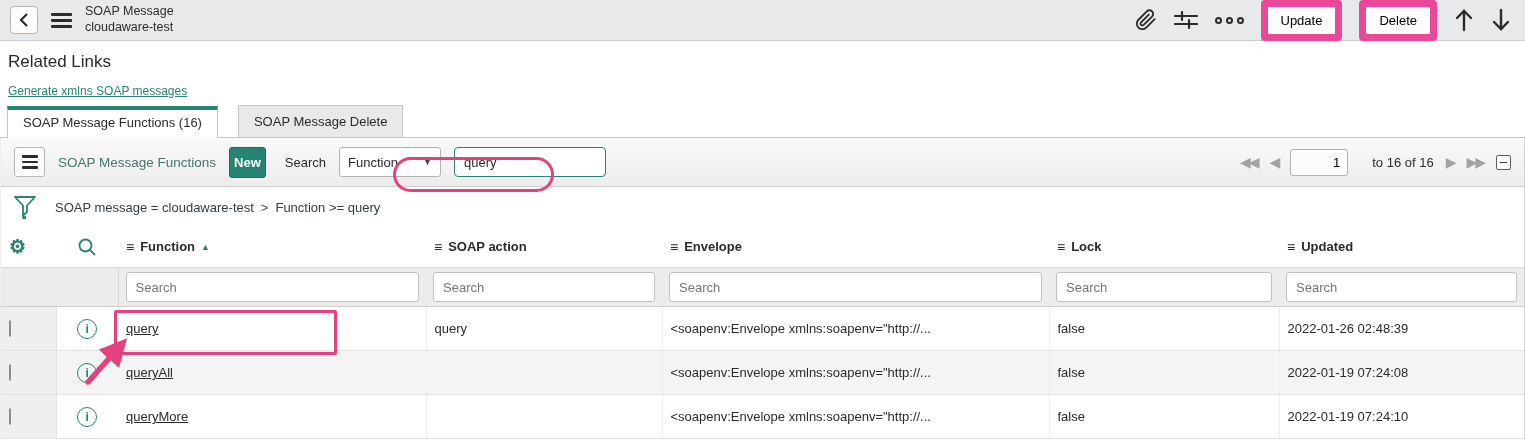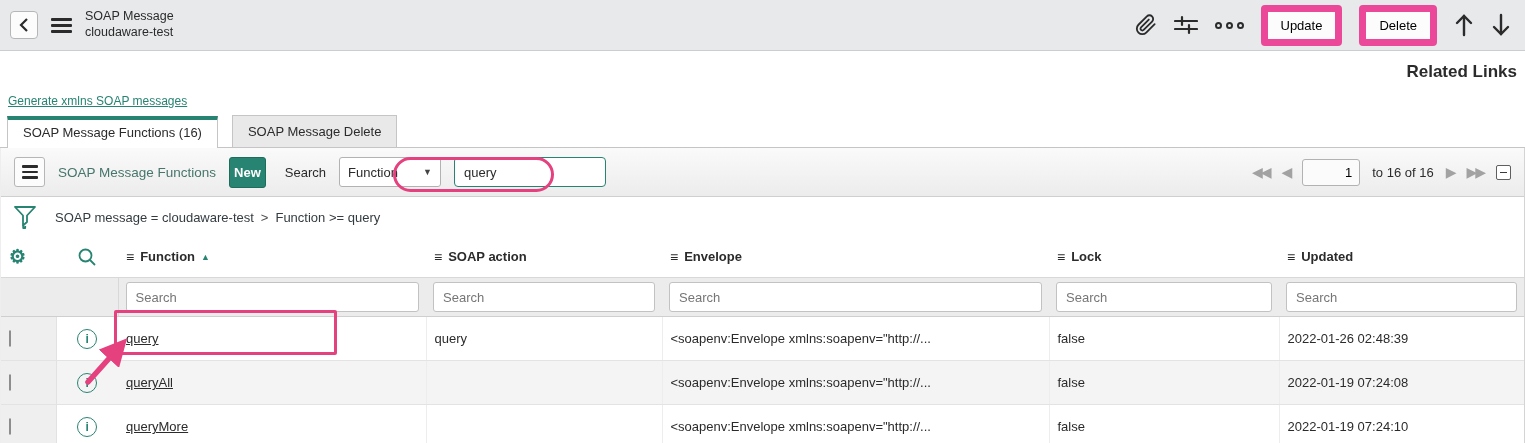--- a/index.html
+++ b/index.html
@@ -4,44 +4,44 @@
 <style>
   * { box-sizing: border-box; }
   html,body { margin:0; padding:0; }
   body {
     width:1525px; height:443px; overflow:hidden; position:relative;
     background:#fff; color:#2b2b2b;
     font-family:"Liberation Sans", sans-serif; font-size:13px;
   }
   
   .topbar {
-    height:51px; background:#e7e9eb; border-bottom:1px solid #c9ced2;
+    height:41px; background:#e7e9eb; border-bottom:1px solid #c9ced2;
     display:flex; align-items:center; gap:13px; padding:0 10px;
   }
   .back-btn {
     width:28px; height:28px; background:#fcfcfc; border:1px solid #b6b6b6;
     border-radius:4px; display:flex; align-items:center; justify-content:center; padding:0;
   }
   .menu-icon { display:flex; flex-direction:column; gap:3px; cursor:pointer; }
   .menu-icon i { display:block; width:21px; height:3px; background:#2b2b2b; border-radius:1px; }
   .title-block { line-height:1.25; font-size:12.5px; }
   .topbar-right { margin-left:auto; display:flex; align-items:center; gap:17px; padding-right:4px; }
   .icon-btn { background:none; border:none; padding:0; display:flex; align-items:center; }
   .dots { display:flex; gap:4px; }
   .dots i { width:7px; height:7px; border:2px solid #2b2b2b; border-radius:50%; display:block; }
   .btn {
     background:#fcfcfc; border:7px solid #ec4899; border-radius:4px;
     padding:6px 13px; font-size:13px; font-family:inherit; color:#000000;
   }
   
   .related { padding:11px 8px 0; height:64px; }
-  .related h2 { margin:0 0 11px; font-size:17px; font-weight:700; color:#2b2b2b;text-align:right; }
+  .related h2 { margin:0 0 11px; font-size:17px; font-weight:400; color:#2b2b2b; }
   .related a { color:#278472; font-size:12px; text-decoration:underline; cursor:pointer; }
   
-  .tabs { display:flex; align-items:flex-end; gap:14px; padding-left:7px; border-bottom:1px solid #c5c5c5; }
+  .tabs { display:flex; align-items:flex-end; gap:20px; padding-left:7px; border-bottom:1px solid #c5c5c5; }
   .tab {
     font-size:13px; padding:8px 15px; background:#e9e9e9;
     border:1px solid #c5c5c5; border-bottom:none; cursor:pointer; position:relative;
   }
   .tab.active { background:#fff; border-top:4px solid #278472; padding-top:5px; margin-bottom:-1px; }
   
   .list-region { border-right:1px solid #d4d4d4; border-left:1px solid #eee; }
   .toolbar {
     height:49px; background:linear-gradient(#fafafa,#ececec);
     border-bottom:1px solid #cfcfcf; display:flex; align-items:center; gap:13px; padding:0 13px;
@@ -65,21 +65,21 @@
   .main-search {
     width:152px; height:30px; border:1px solid #278472; border-radius:4px;
     padding:0 9px; font-size:13px; font-family:inherit; color:#2b2b2b; outline:none;
   }
   .pager { margin-left:auto; display:flex; align-items:center; gap:12px; }
   .pager .tri { color:#a2a2a2; font-size:14px; cursor:pointer; letter-spacing:-2px; }
   .page-input {
     width:58px; height:27px; border:1px solid #b2b2b2; border-radius:3px; background:#fbfbfb;
     text-align:right; padding:0 7px; font-size:13px; font-family:inherit;
   }
-  .range-text { font-size:13px; color:#2b2b2b; }
+  .range-text { font-size:13px; color:#2b2b2b;margin-left:12px; }
   .collapse-box { width:15px; height:15px; border:1px solid #5f5f5f; border-radius:2px; position:relative; cursor:pointer; background:#fff; }
   .collapse-box::after { content:""; position:absolute; left:3px; right:3px; top:6px; height:1.5px; background:#3a3a3a; }
   
   .crumb-row { height:40px; display:flex; align-items:center; padding:0 13px; background:#fff; }
   .crumb-row .funnel { margin-right:19px; }
   .crumb { font-size:13px; color:#343c41; cursor:pointer; }
   .crumb-sep { color:#4c4c4c; padding:0 7px; }
   
   table.list { width:100%; border-collapse:collapse; table-layout:fixed; font-size:13px; }
   tr.head th { text-align:left; padding:8px 8px 9px; font-weight:700; color:#2b2b2b; }

